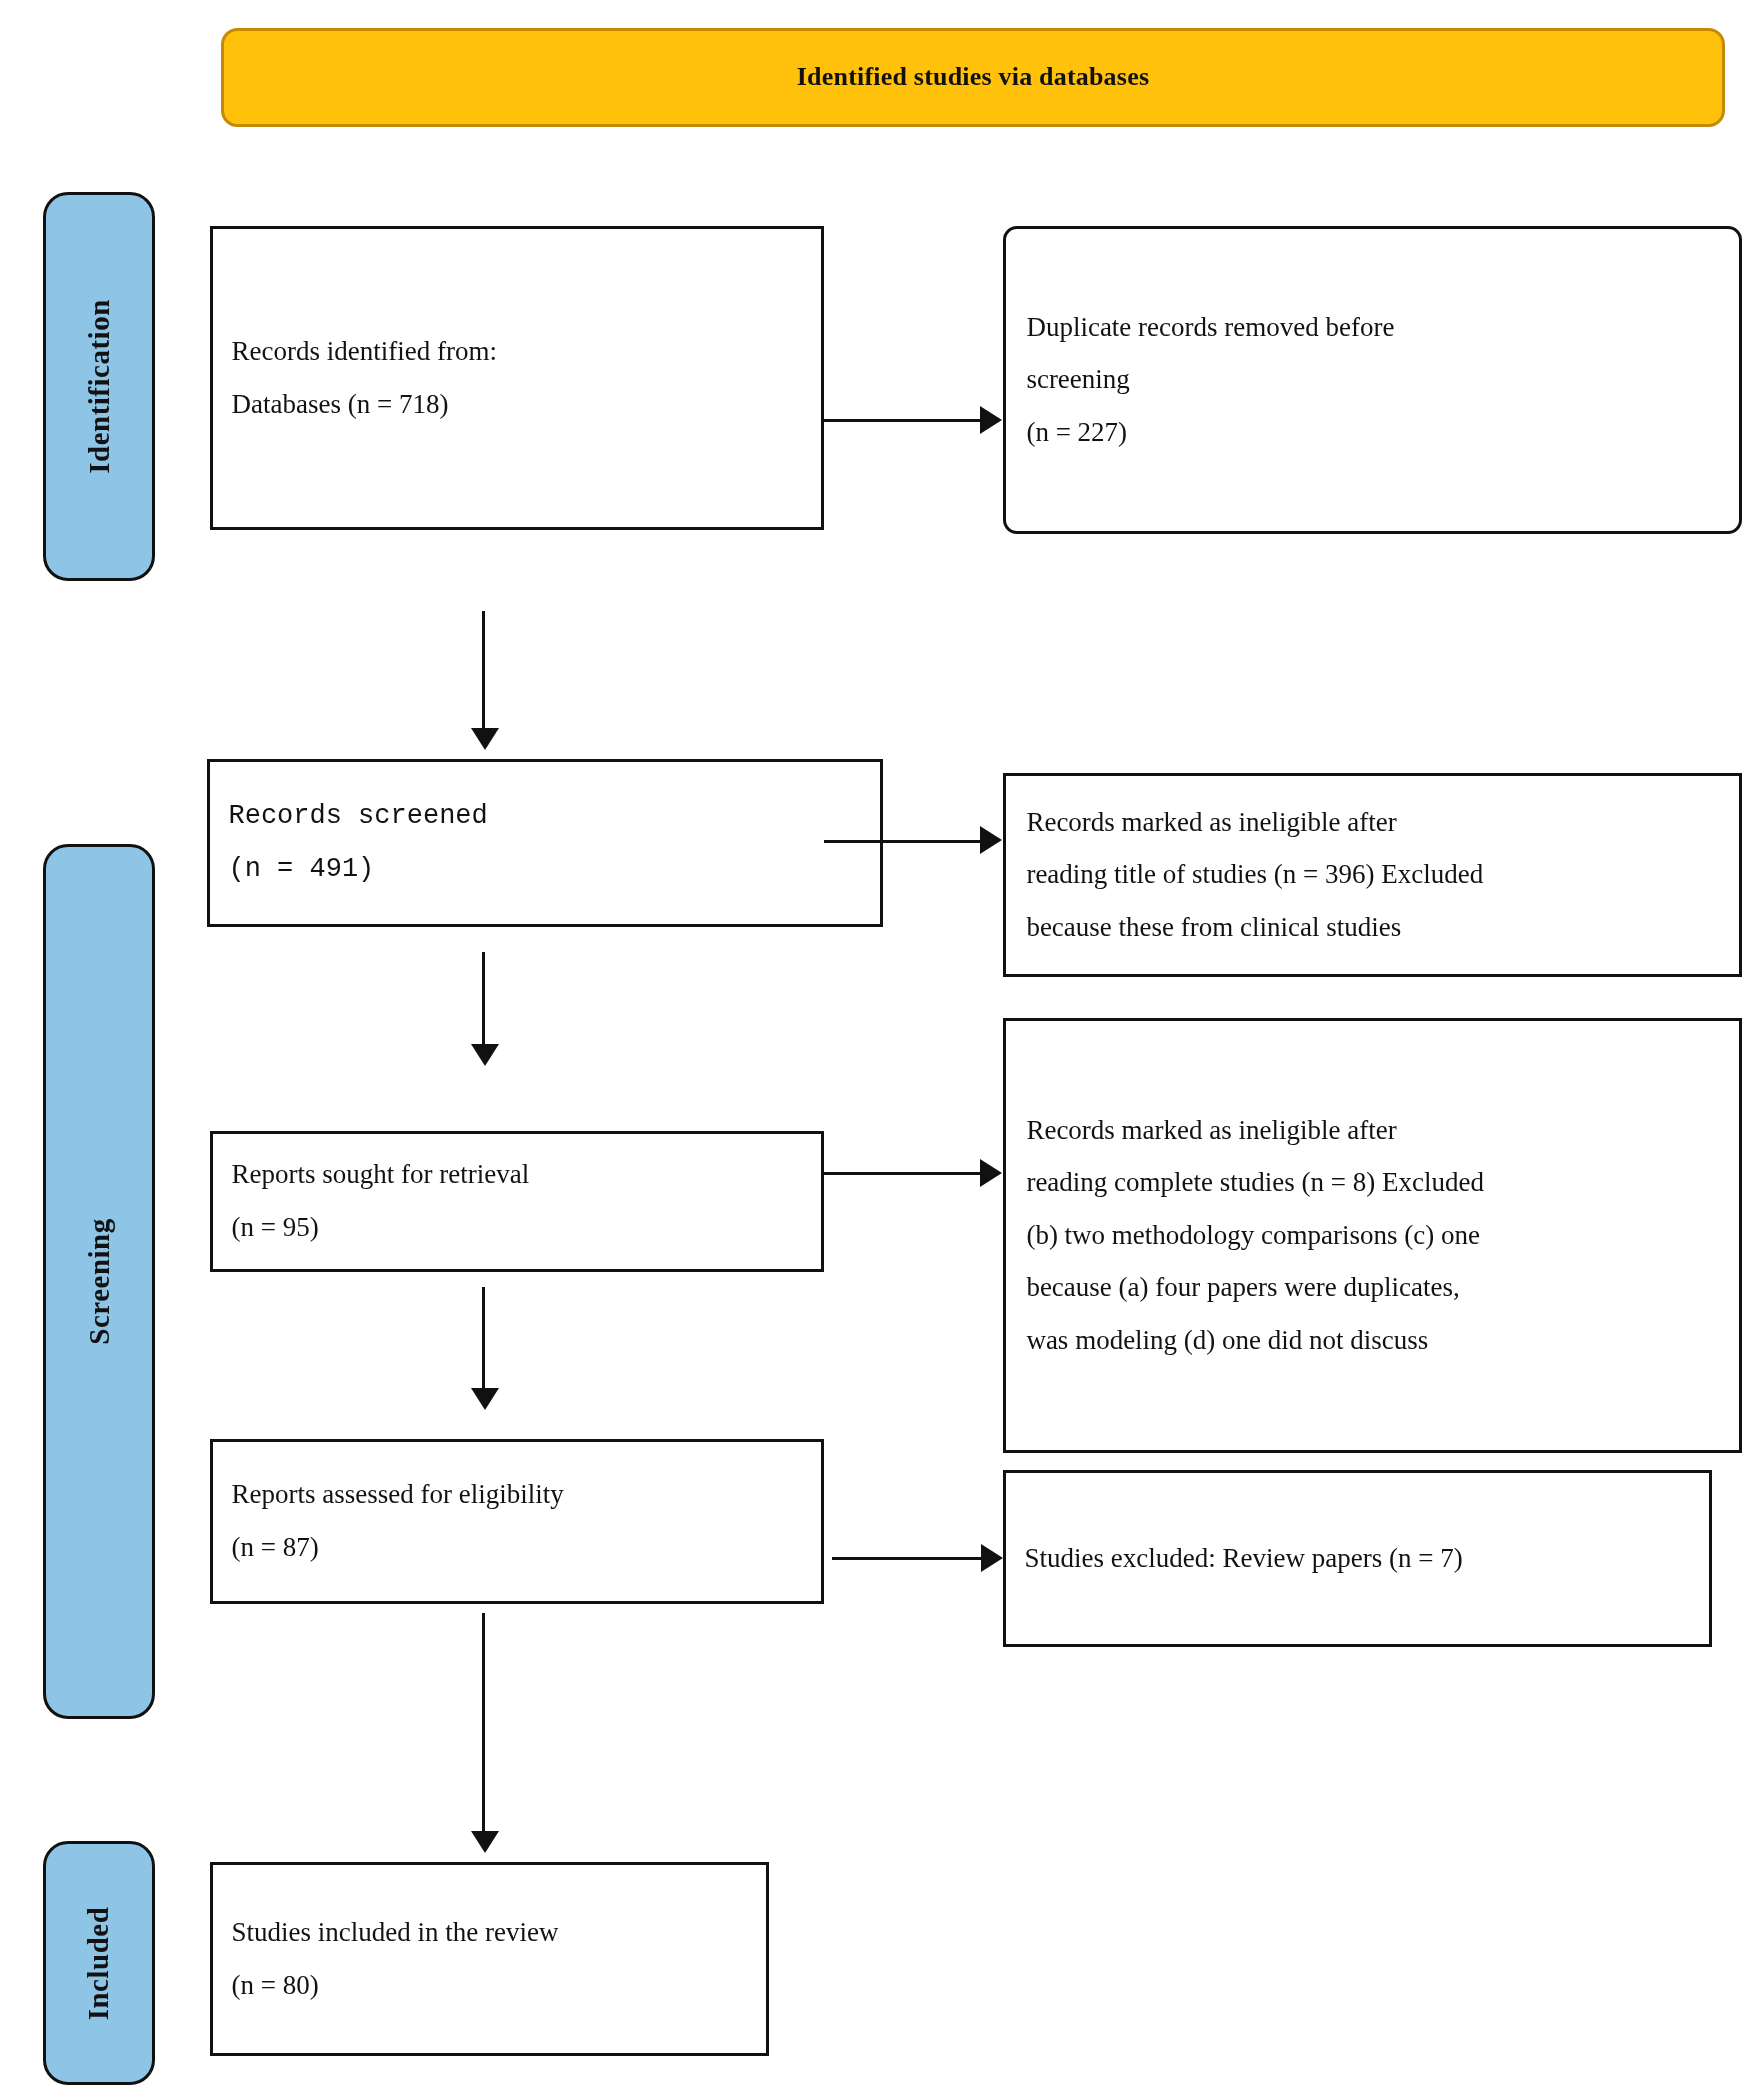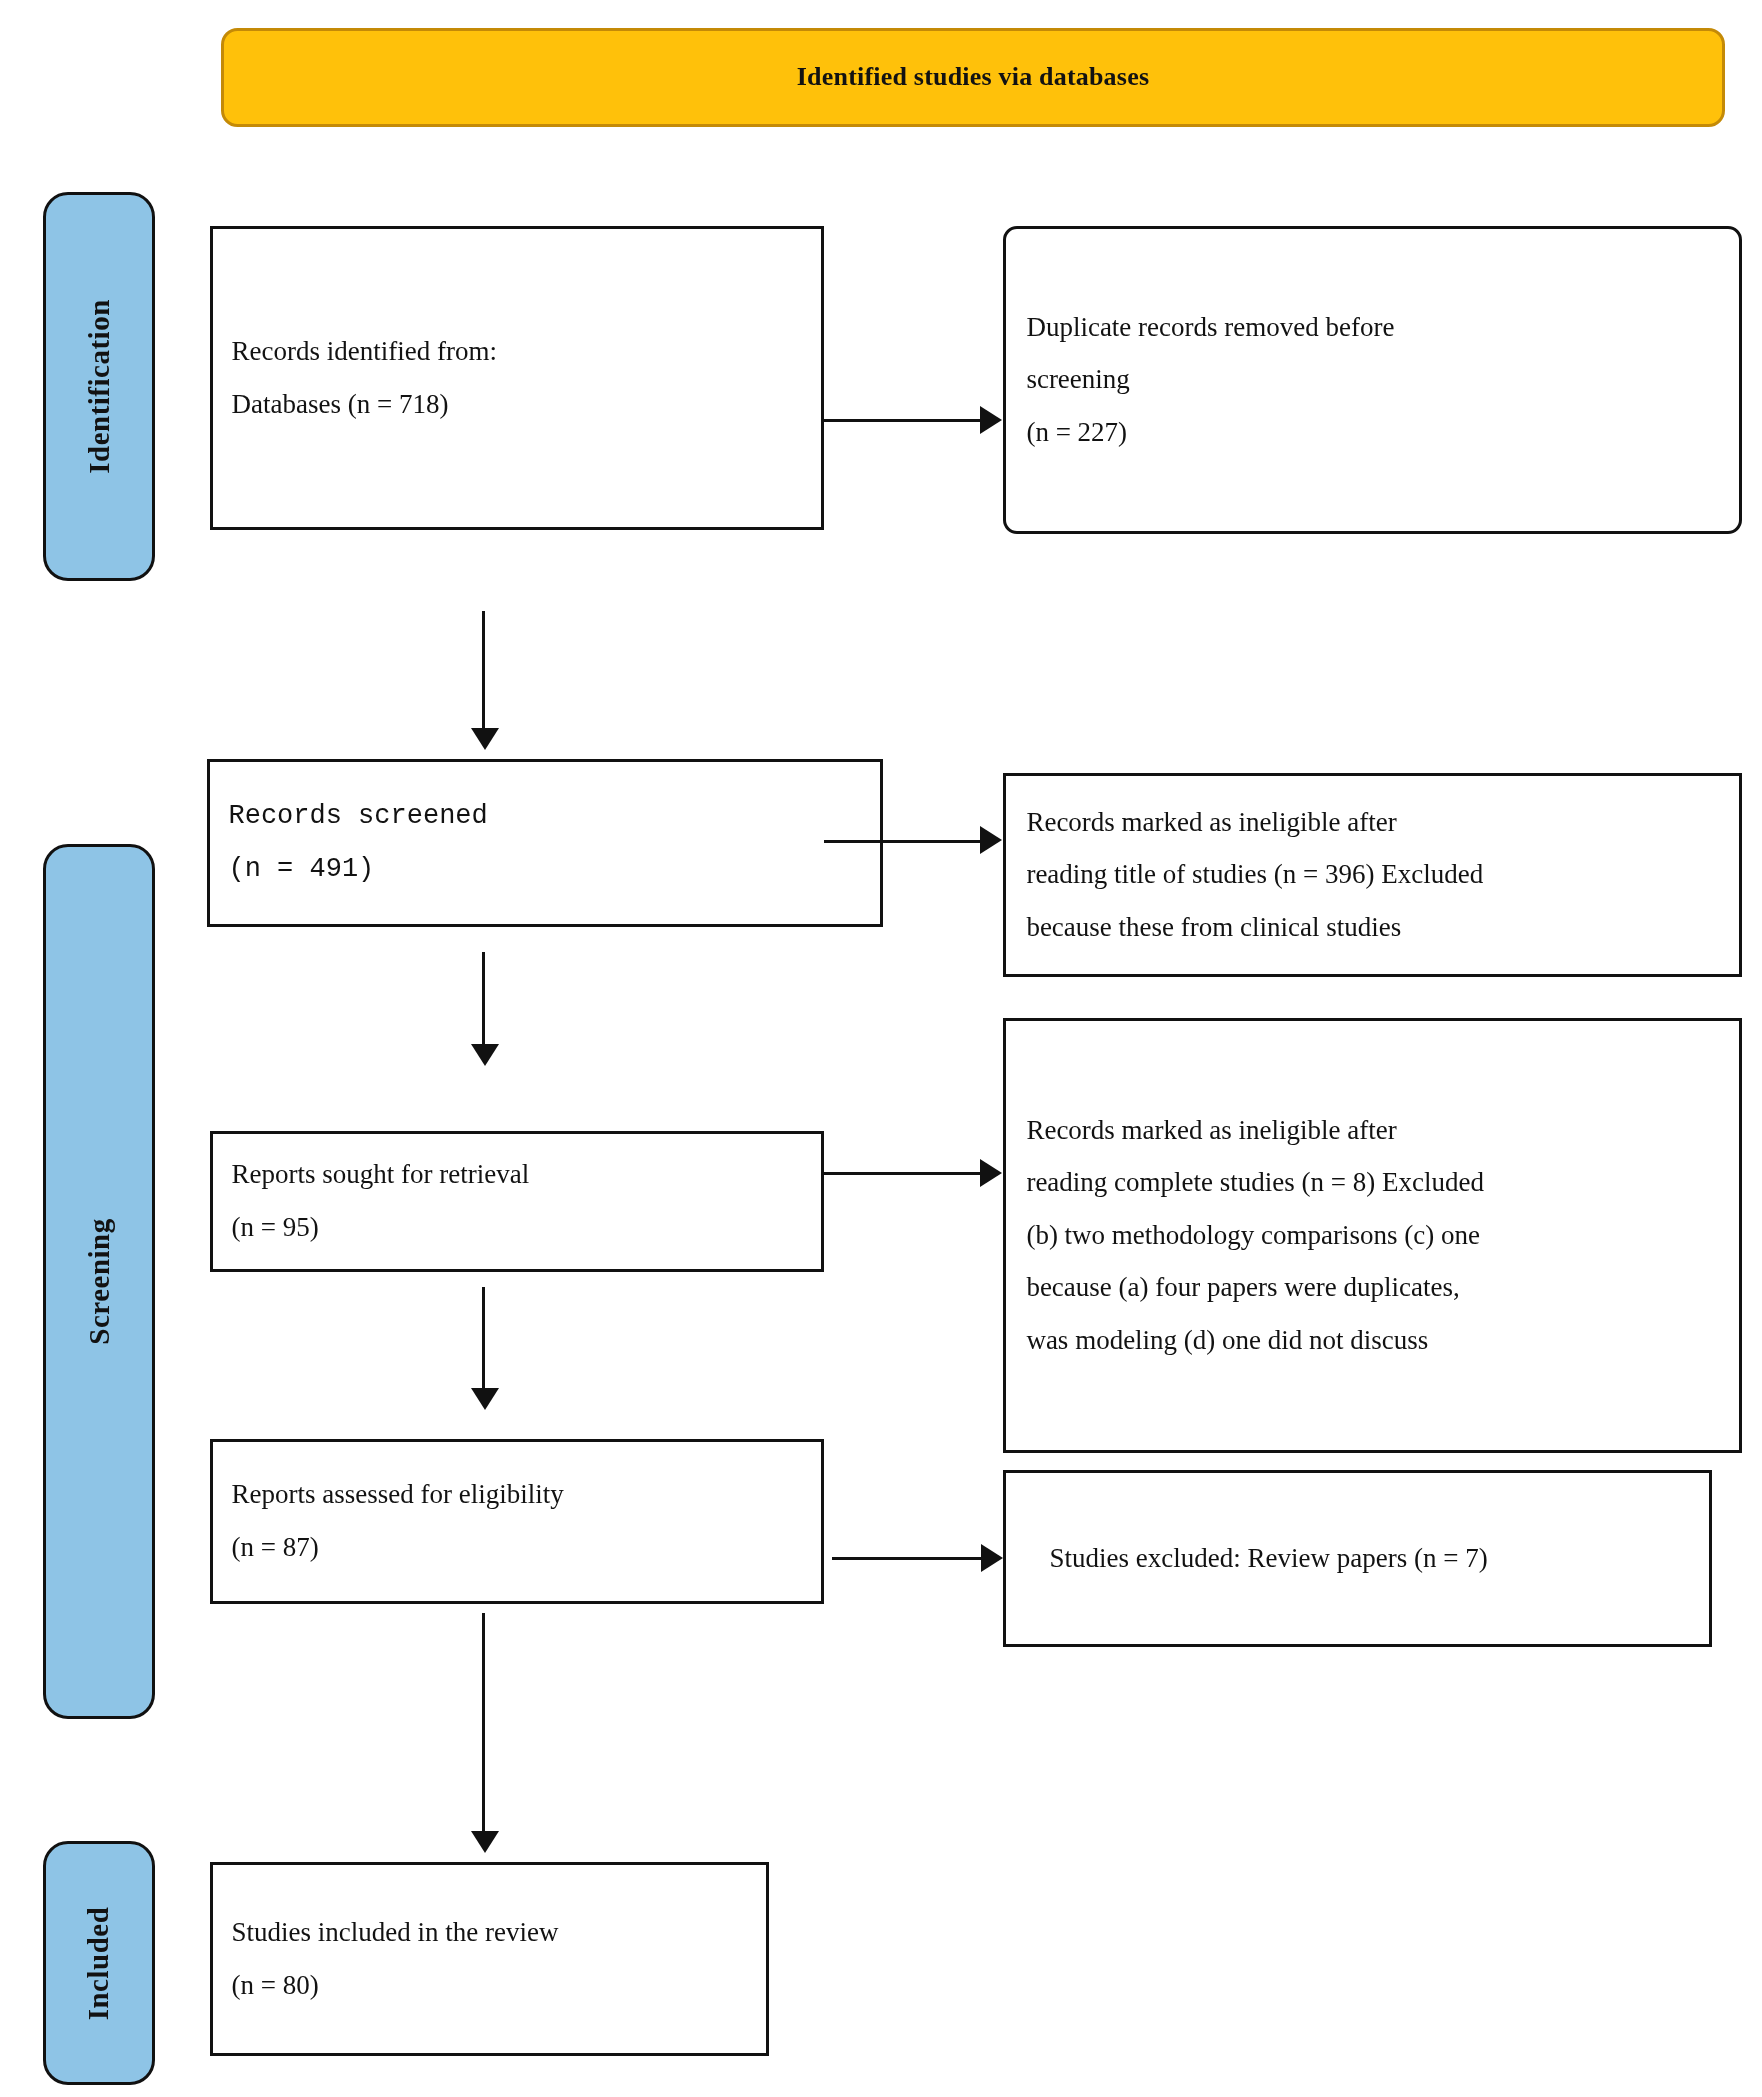--- a/index.html
+++ b/index.html
@@ -96,21 +96,21 @@
   .box-identified   { left: 210px;  top: 226px;  width: 614px; height: 304px; }
   .box-screened     { left: 207px;  top: 759px; width: 676px; height: 168px; font-family: Liberation Mono, monospace; }
   .box-sought       { left: 210px;  top: 1093px; width: 614px; height: 141px; margin-top: 38px; }
   .box-assessed     { left: 210px;  top: 1439px; width: 614px; height: 165px; }
   .box-included     { left: 210px;  top: 1862px; width: 559px; height: 194px; }
 
   
   .box-duplicates   { left: 1003px; top: 226px;  width: 739px; height: 308px; border-radius: 14px; }
   .box-inelig-title { left: 1003px; top: 773px; width: 739px; height: 204px; }
   .box-inelig-full  { left: 1003px; top: 1018px; width: 739px; height: 435px; }
-  .box-review-excl  { left: 1003px; top: 1470px; width: 709px; height: 177px; padding-left: 25px; }
+  .box-review-excl  { left: 1003px; top: 1470px; width: 709px; height: 177px; }
 
   
   .connector-v {
     position: absolute;
     width: 3.4px;
     background: #111111;
   }
   .connector-h {
     position: absolute;
     height: 3.4px;

